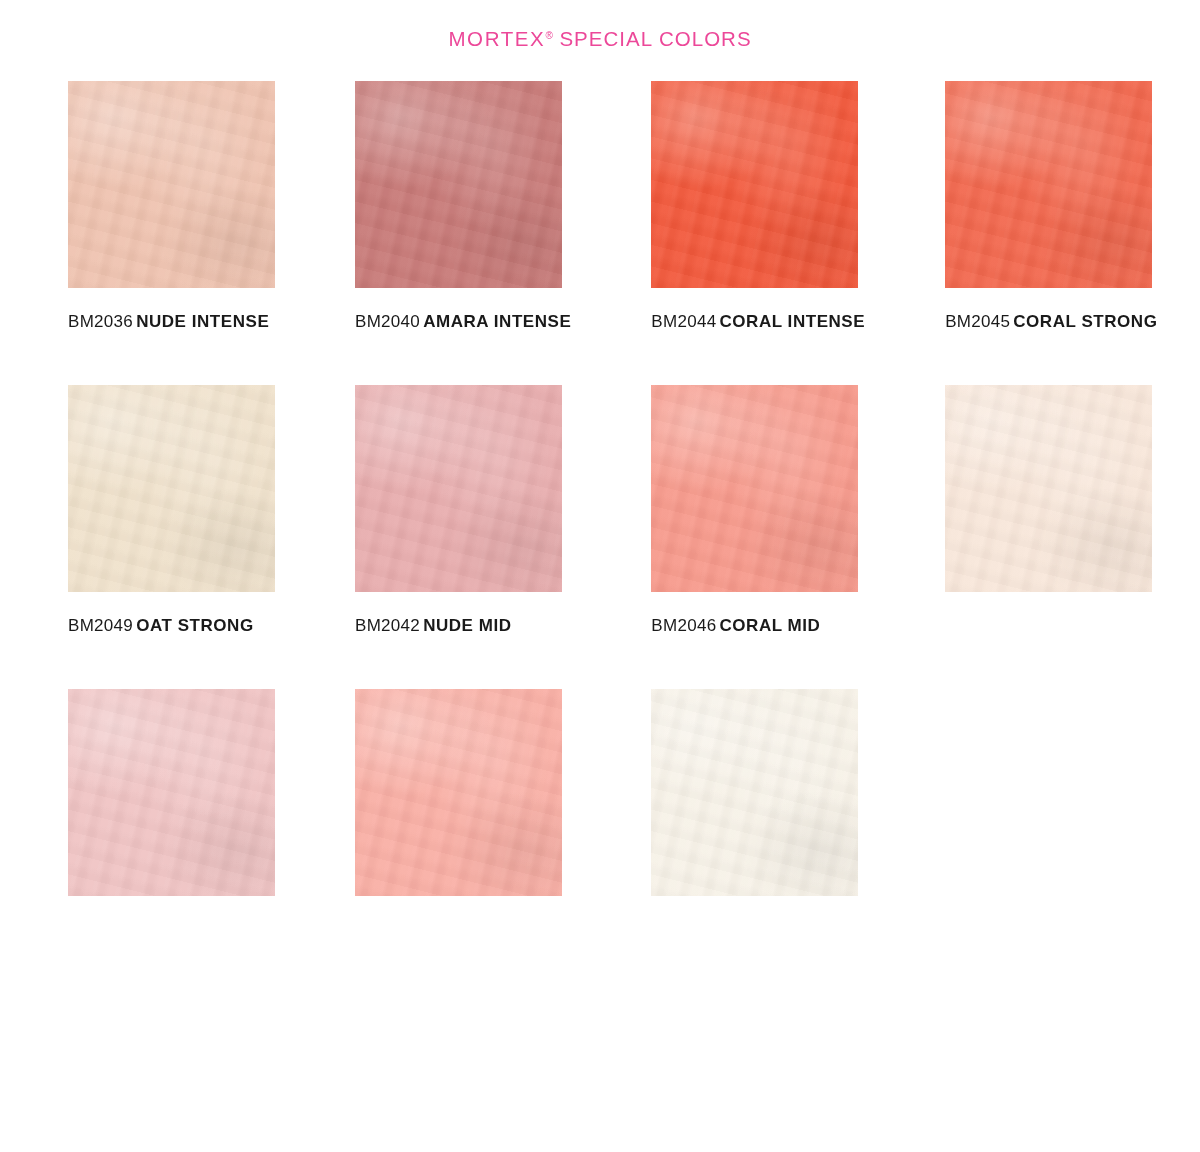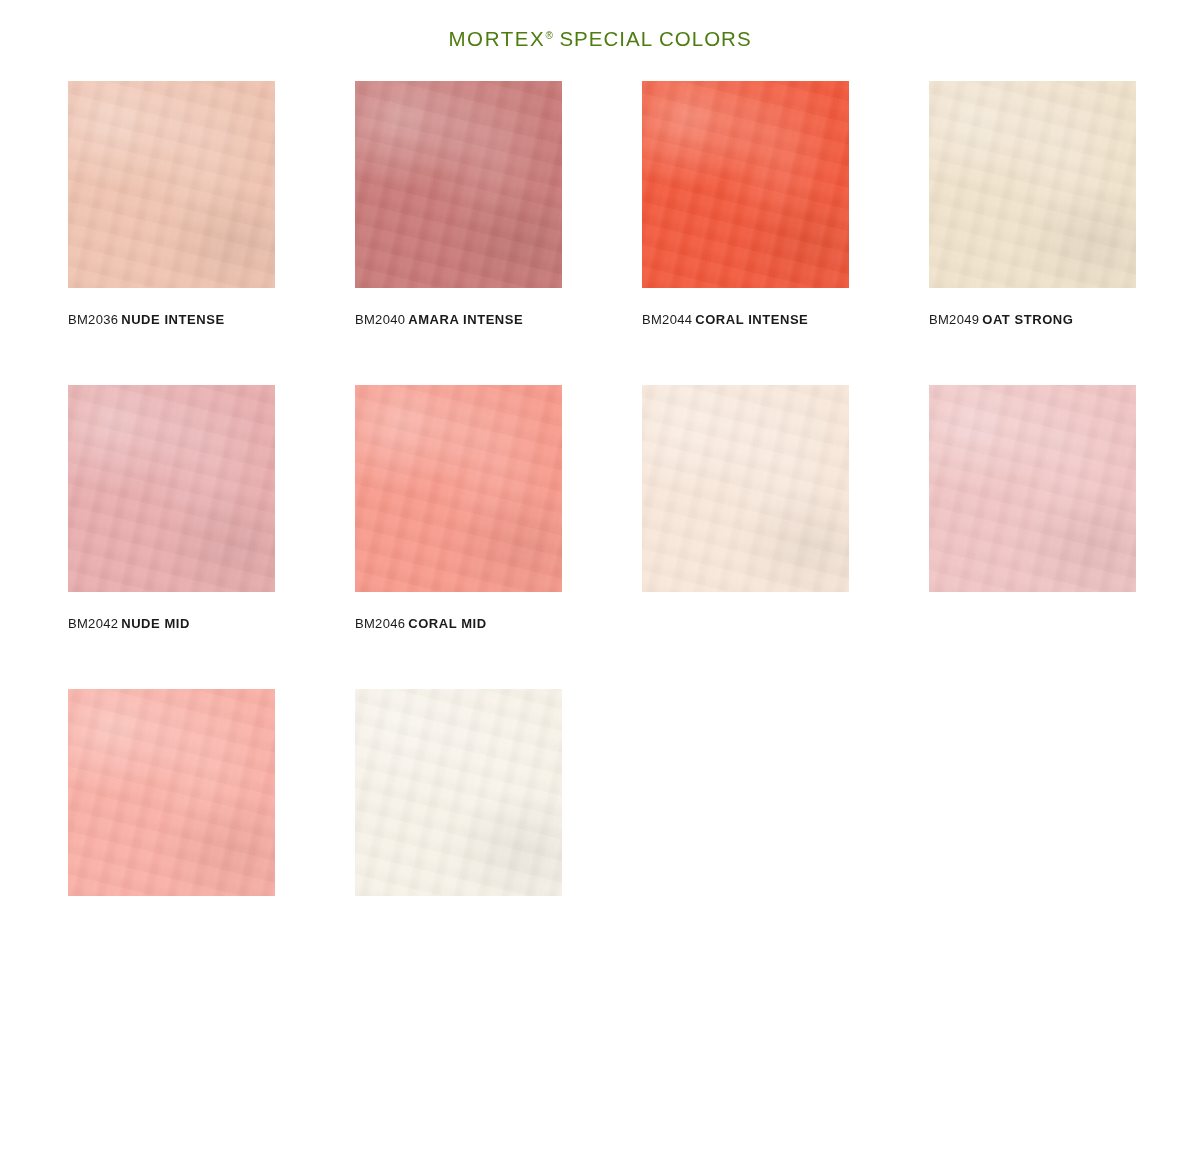--- a/index.html
+++ b/index.html
@@ -25,21 +25,21 @@
 
   
   .header {
     width: 100%;
     padding-top: 13px;
     text-align: center;
   }
   .header-title {
     font-size: 20.5px;
     letter-spacing: 1.0px;
-    color: #4d7c0f;
+    color: #ec4899;
     font-weight: 400;
     display: inline-block;
     white-space: nowrap;
   }
   .brand-word {
     letter-spacing: 1.6px;
   }
   .brand-reg {
     font-size: 10px;
     vertical-align: super;
@@ -95,21 +95,21 @@
         rgba(0,0,0,0.018) 5px,
         rgba(255,255,255,0.035) 13px,
         rgba(255,255,255,0.035) 21px);
     mix-blend-mode: normal;
     opacity: 0.85;
     pointer-events: none;
   }
 
   .caption {
     margin-top: 25px;
-    font-size: 13px;
+    font-size: 17px;
     color: #1a1a1a;
     letter-spacing: 0.45px;
     white-space: nowrap;
     line-height: 1;
     height: 15px;
   }
   .caption .code {
     font-weight: 400;
     letter-spacing: 0.3px;
   }
@@ -139,20 +139,25 @@
         <div class="swatch" style="background-color: rgb(200, 122, 120);"></div>
         <div class="caption"><span class="code">BM2040</span><span class="name">AMARA INTENSE</span></div>
         <div class="row-spacer"></div>
       </div>
       <div class="cell">
         <div class="swatch" style="background-color: rgb(242, 89, 60);"></div>
         <div class="caption"><span class="code">BM2044</span><span class="name">CORAL INTENSE</span></div>
         <div class="row-spacer"></div>
       </div>
       <div class="cell">
+        <div class="swatch" style="background-color: rgb(242, 104, 78);"></div>
+        <div class="caption"><span class="code">BM2045</span><span class="name">CORAL STRONG</span></div>
+        <div class="row-spacer"></div>
+      </div>
+      <div class="cell">
         <div class="swatch" style="background-color: rgb(240, 226, 204);"></div>
         <div class="caption"><span class="code">BM2049</span><span class="name">OAT STRONG</span></div>
         <div class="row-spacer"></div>
       </div>
       <div class="cell">
         <div class="swatch" style="background-color: rgb(232, 173, 174);"></div>
         <div class="caption"><span class="code">BM2042</span><span class="name">NUDE MID</span></div>
         <div class="row-spacer"></div>
       </div>
       <div class="cell">

